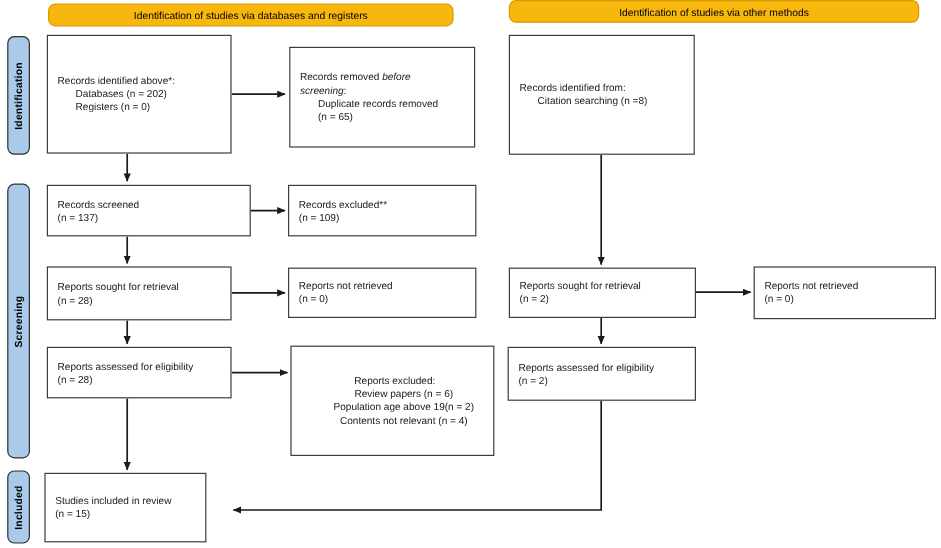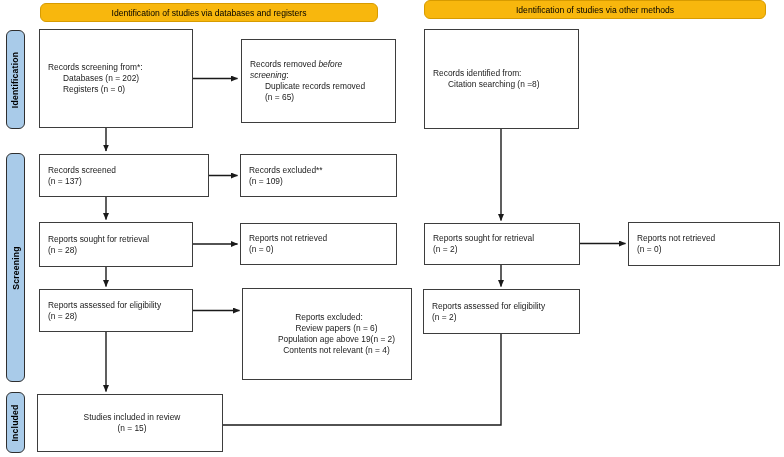--- a/index.html
+++ b/index.html
@@ -46,21 +46,21 @@
   #b-records-screened{left:39px;top:154px;width:170px;height:43px;}
   #b-records-excluded{left:240px;top:154px;width:157px;height:43px;}
   #b-reports-sought-db{left:39px;top:222px;width:154px;height:45px;}
   #b-reports-not-retrieved-db{left:240px;top:223px;width:157px;height:42px;}
   #b-reports-assessed-db{left:39px;top:289px;width:154px;height:43px;}
   #b-reports-excluded{left:242px;top:288px;width:170px;height:92px;align-items:center;}
   #b-records-identified-other{left:424px;top:29px;width:155px;height:100px;}
   #b-reports-sought-other{left:424px;top:223px;width:156px;height:42px;}
   #b-reports-not-retrieved-other{left:628px;top:222px;width:152px;height:44px;}
   #b-reports-assessed-other{left:423px;top:289px;width:157px;height:45px;}
-  #b-studies-included{left:37px;top:394px;width:186px;height:58px;text-align:center;}
+  #b-studies-included{left:37px;top:394px;width:135px;height:58px;}
 </style>
 </head>
 <body>
 
 <div id="canvas">
 
   <svg id="arrow-layer" width="784" height="457" viewBox="0 0 784 457">
     <defs>
       <marker id="ah" markerWidth="8" markerHeight="7" refX="6.5" refY="3" orient="auto" markerUnits="userSpaceOnUse">
         <path d="M0,0 L7,3 L0,6 Z" fill="#1A1A1A"></path>
@@ -89,21 +89,21 @@
     <span>Identification</span>
   </div>
   <div class="side" id="s-screening">
     <span>Screening</span>
   </div>
   <div class="side" id="s-included">
     <span>Included</span>
   </div>
 
   <div class="box" id="b-records-identified">
-    <div>Records screening from*:</div>
+    <div>Records identified above*:</div>
     <div class="indent">Databases (n = 202)</div>
     <div class="indent">Registers (n = 0)</div>
   </div>
 
   <div class="box" id="b-records-removed">
     <div><span>Records removed </span><span class="it">before</span></div>
     <div><span class="it">screening</span><span>:</span></div>
     <div class="indent">Duplicate records removed</div>
     <div class="indent">(n = 65)</div>
   </div>

